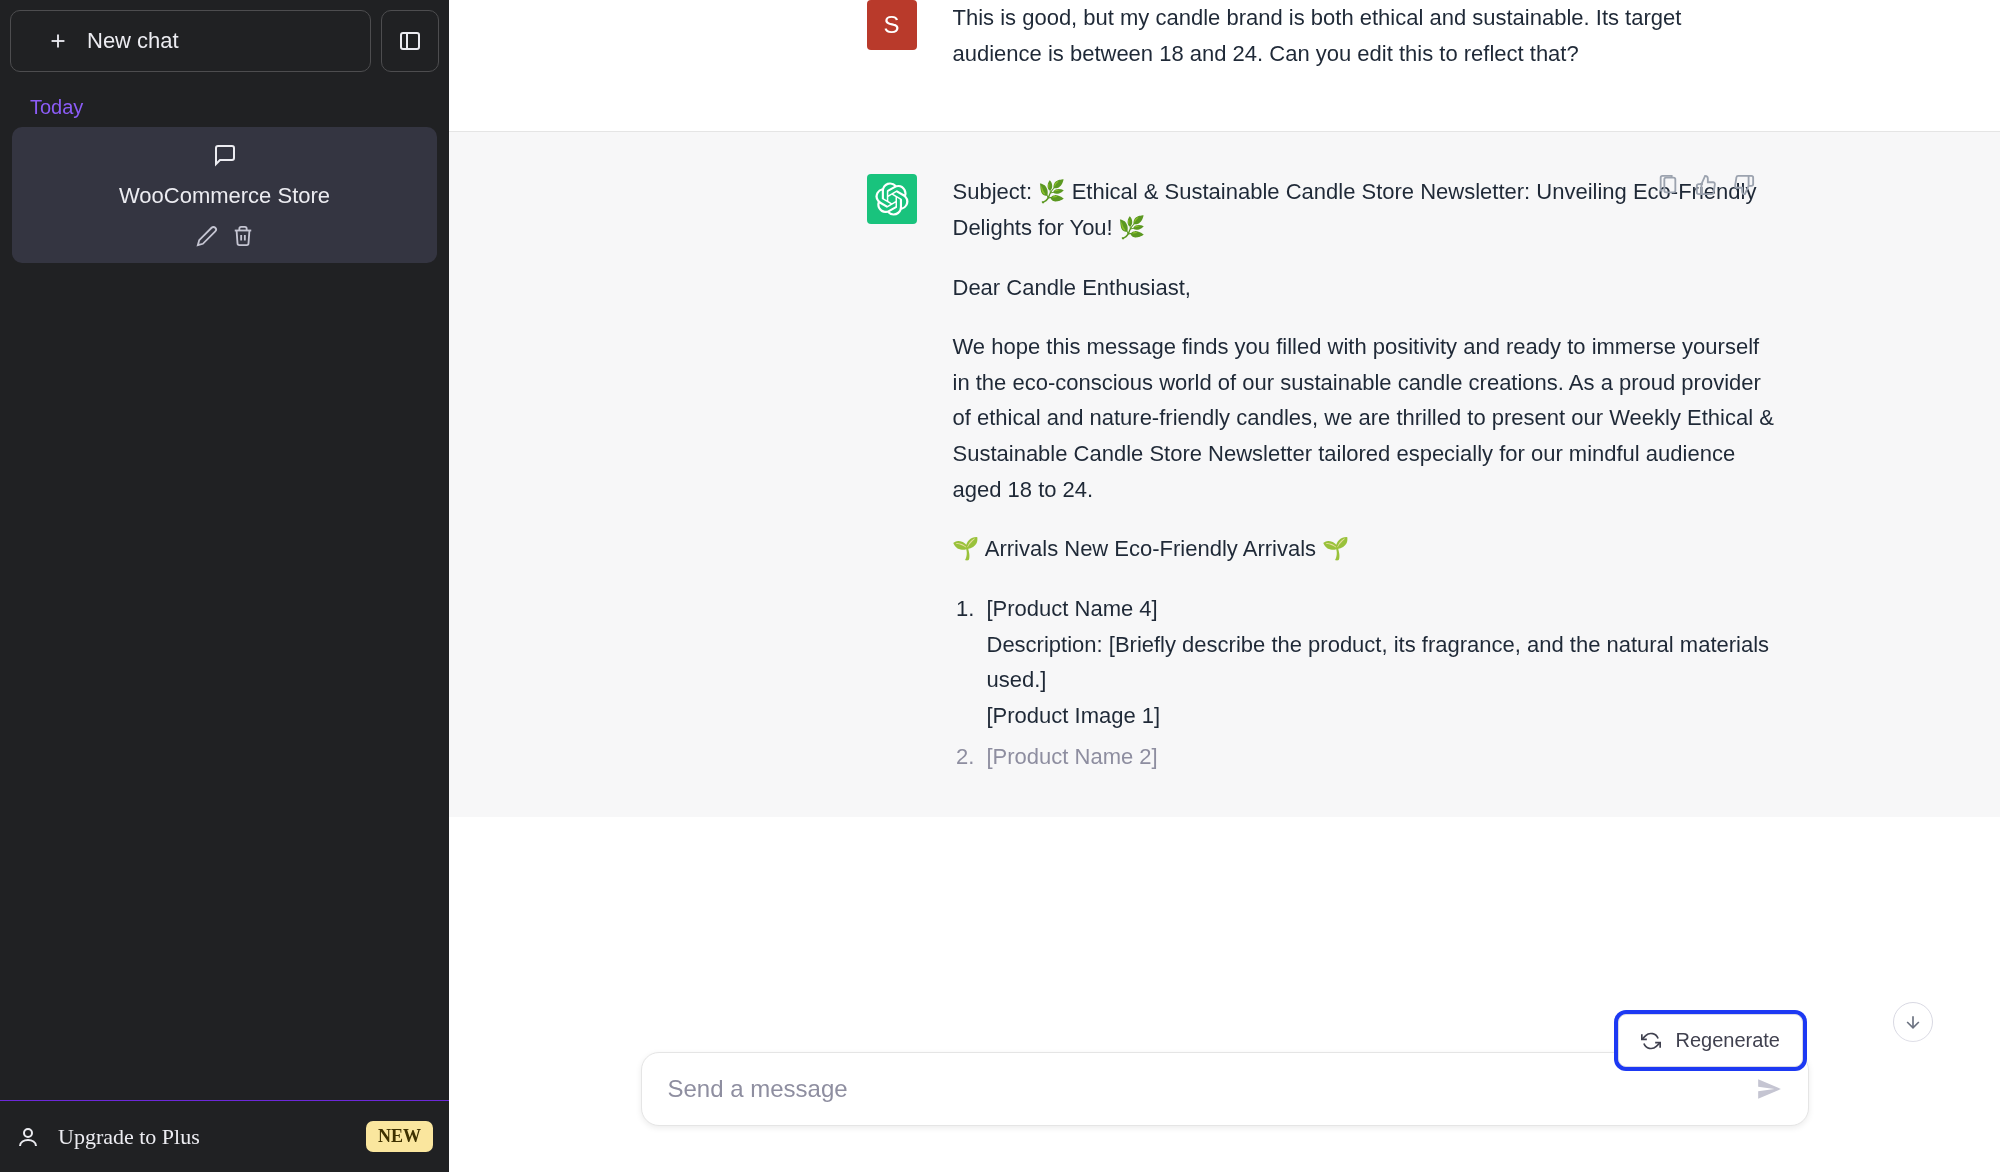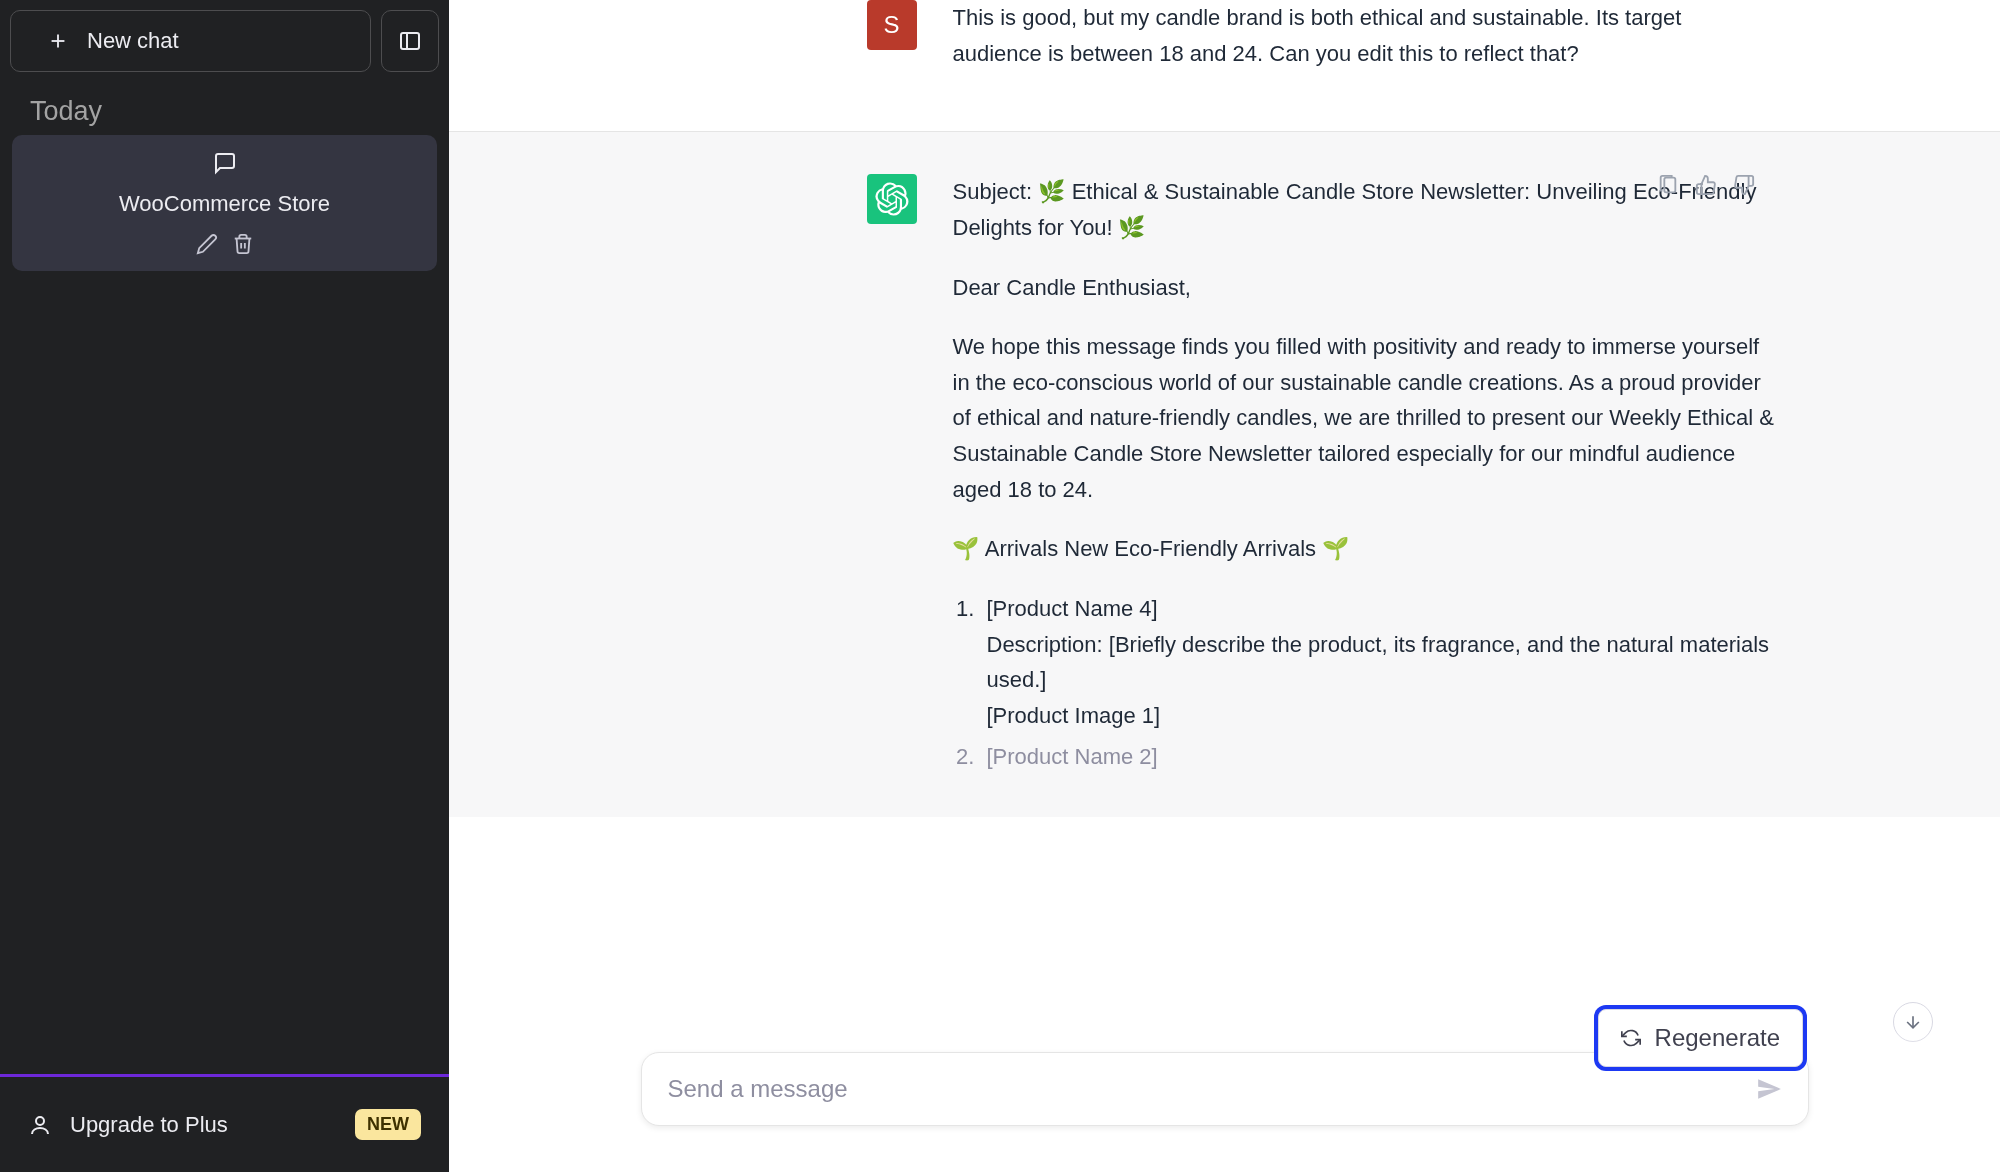--- a/index.html
+++ b/index.html
@@ -1,26 +1,26 @@
 <!DOCTYPE html>
 <html><head>
 <meta charset="utf-8">
 <style>
 * { margin: 0; padding: 0; box-sizing: border-box; }
 body { font-family: -apple-system, BlinkMacSystemFont, "Segoe UI", Helvetica, Arial, sans-serif; width: 2000px; height: 1172px; overflow: hidden; display: flex; transform-origin: top left; }
 .sidebar { width: 449px; background: #202123; color: #ECECF1; display: flex; flex-direction: column; }
 .sidebar-top { padding: 10px; display: flex; gap: 10px; }
 .new-chat-btn { flex: 1; display: flex; align-items: center; gap: 18px; padding: 17px 36px; border: 1px solid #4D4D4F; border-radius: 10px; cursor: pointer; font-size: 22px; }
 .collapse-btn { width: 58px; display: flex; align-items: center; justify-content: center; border: 1px solid #4D4D4F; border-radius: 10px; cursor: pointer; }
-.section-label { padding: 14px 20px 8px 30px; font-size: 27px; color: #a3a3a3; }
+.section-label { padding: 14px 20px 8px 30px; font-size: 20px; color: #8b5cf6; }
 .chat-list { flex: 1; padding: 0 12px; }
 .chat-item { display: flex; align-items: center; gap: 16px; padding: 16px 18px; border-radius: 10px; background: #343541; cursor: pointer; font-size: 22px; flex-direction: column; }
 .chat-item .title { flex: 1; white-space: nowrap; overflow: hidden; text-overflow: ellipsis; }
 .chat-item .actions { display: flex; gap: 14px; color: #C5C5D2; }
-.sidebar-bottom { border-top: 3px solid #6d28d9; padding: 16px; }
+.sidebar-bottom { border-top: 1px solid #6d28d9; padding: 4px; font-family: Liberation Serif, serif; }
 .upgrade-row { display: flex; align-items: center; gap: 18px; padding: 16px 12px; cursor: pointer; font-size: 22px; }
 .upgrade-row .spacer { flex: 1; }
 .badge-new { background: #FAE69E; color: #3E3100; padding: 5px 12px; border-radius: 7px; font-size: 18px; font-weight: 600; }
 
 .main { flex: 1; background: #FFFFFF; position: relative; display: flex; flex-direction: column; overflow: hidden; }
 .conversation { flex: 1; overflow: hidden; }
 .msg { display: flex; padding: 0 0 36px 0; }
 .msg.user { background: #FFFFFF; padding-top: 0; }
 .msg.assistant { background: #F7F7F8; border-top: 1px solid #E5E5E5; padding-top: 42px; }
 .msg-inner { width: 100%; max-width: 1180px; margin: 0 auto; display: flex; gap: 36px; padding-left: 232px; padding-right: 80px; position: relative; }
@@ -31,21 +31,21 @@
 .avatar.assistant svg { width: 34px; height: 34px; }
 .content { flex: 1; font-size: 22px; line-height: 1.62; color: #1F2937; }
 .content p { margin-bottom: 24px; }
 .content ol { padding-left: 28px; }
 .content ol li { padding-left: 6px; margin-bottom: 6px; }
 .content ol li .li-line { display: block; }
 .feedback { position: absolute; right: 60px; top: 0; display: flex; gap: 16px; color: #9CA3AF; }
 .feedback .ico { cursor: pointer; }
 
 .regen-wrap { position: absolute; right: 197px; bottom: 105px; z-index: 5; }
-.regen-btn { display: flex; align-items: center; gap: 14px; padding: 14px 22px; background: #fff; border: 1px solid #D9D9E3; border-radius: 8px; font-size: 24px; color: #40414F; cursor: pointer; box-shadow: 0 0 0 4px #1D39F3; }
+.regen-btn { display: flex; align-items: center; gap: 14px; padding: 14px 22px; background: #fff; border: 1px solid #D9D9E3; border-radius: 8px; font-size: 20px; color: #40414F; cursor: pointer; box-shadow: 0 0 0 4px #1D39F3; }
 .scroll-down { position: absolute; right: 67px; bottom: 130px; width: 40px; height: 40px; border: 1px solid #D9D9E3; border-radius: 50%; display: flex; align-items: center; justify-content: center; background: #fff; color: #6B7280; cursor: pointer; }
 
 .composer-wrap { position: absolute; left: 449px; right: 0; bottom: 0; padding: 20px 0 46px 0; display: flex; justify-content: center; background: linear-gradient(180deg, rgba(255,255,255,0) 0%, #FFFFFF 40%); }
 .composer { width: 1168px; background: #fff; border: 1px solid #E5E5E5; border-radius: 18px; box-shadow: 0 2px 6px rgba(0,0,0,0.08); display: flex; align-items: center; padding: 22px 26px; }
 .composer input { flex: 1; border: none; outline: none; font-size: 24px; color: #1F2937; background: transparent; }
 .composer input::placeholder { color: #8E8EA0; }
 .send-btn { color: #C5C5D2; cursor: pointer; }
 
 .ico svg { display: block; }
 .list-item-2 { color: #8E8EA0; }

